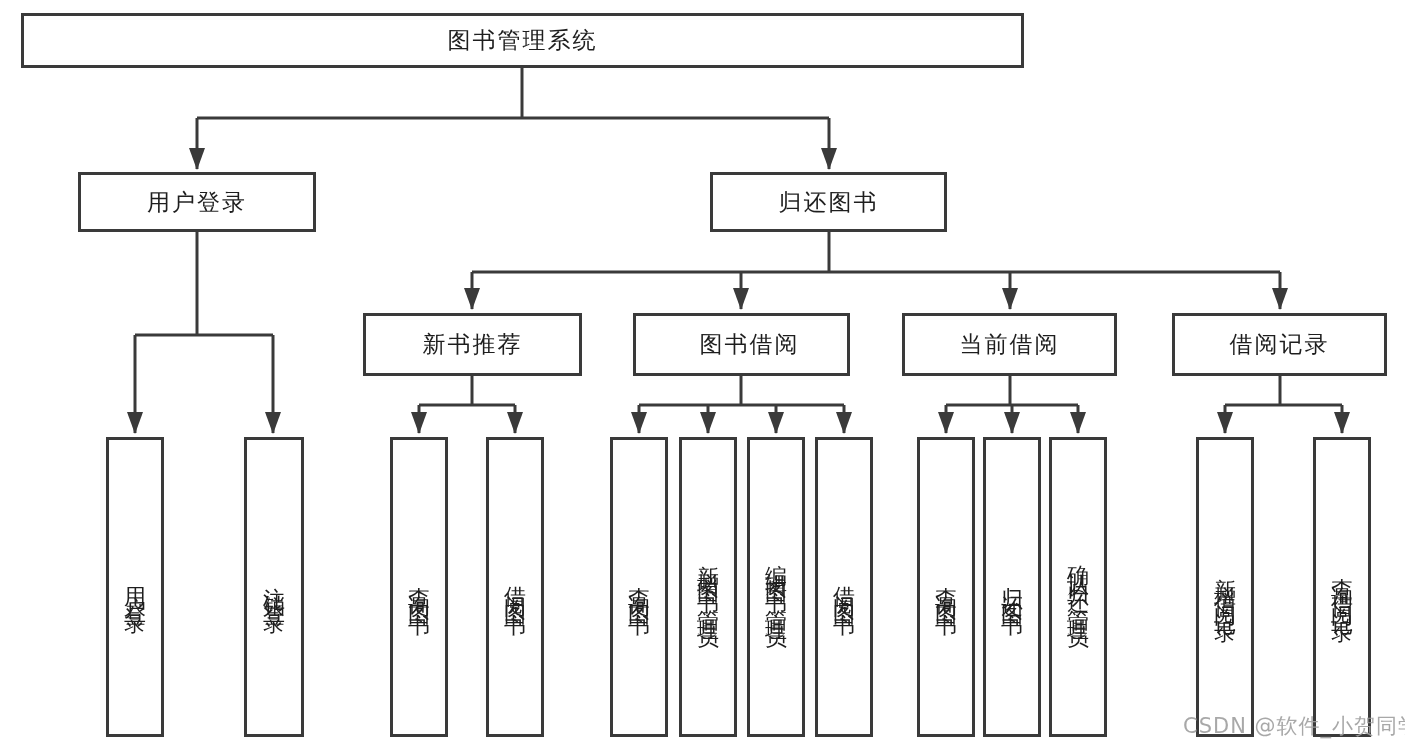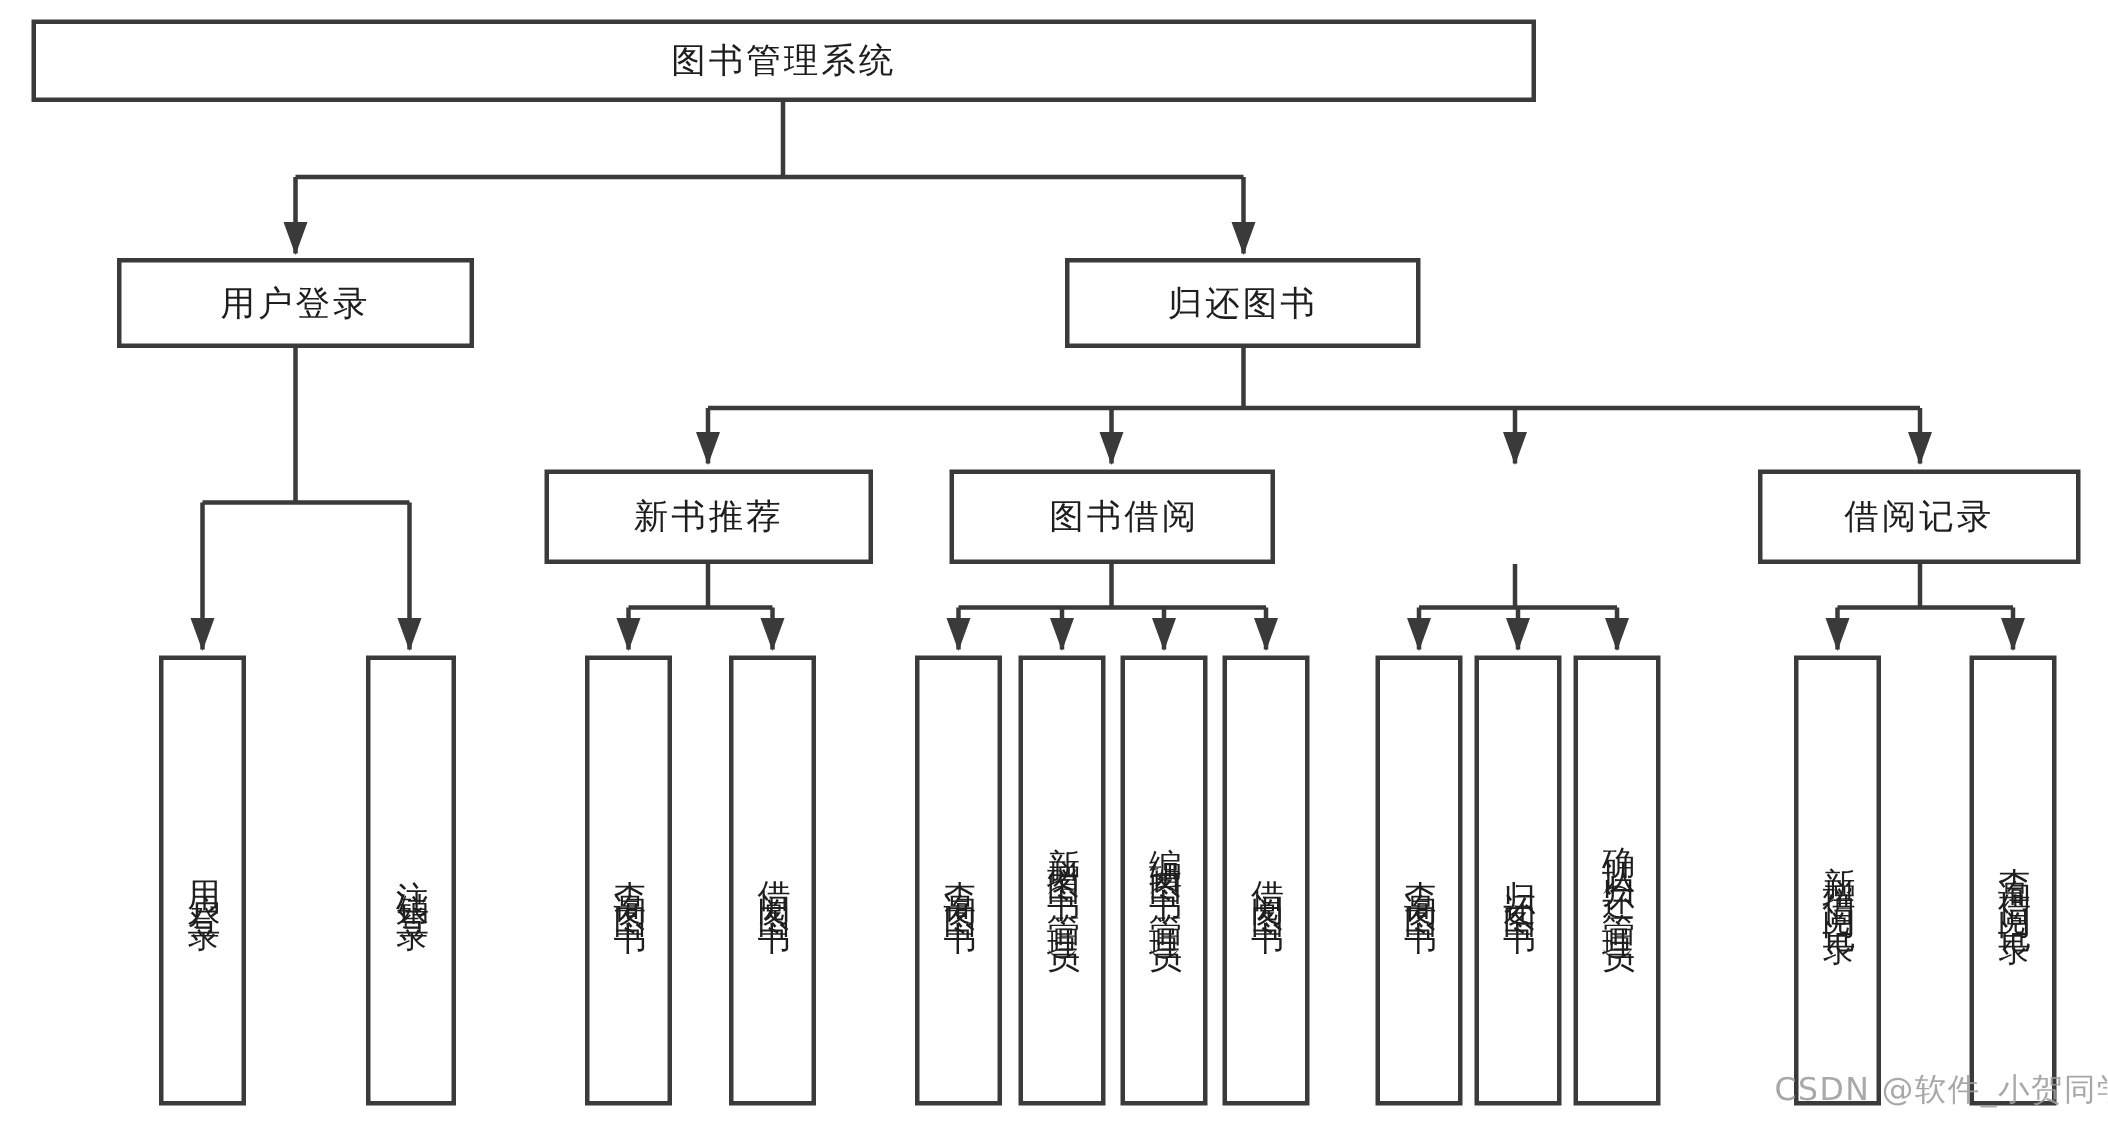--- a/index.html
+++ b/index.html
@@ -109,20 +109,23 @@
   <div class="node hnode" style="left:710px;top:172px;width:237px;height:60px;">
     <span>归还图书</span>
   </div>
 
   <div class="node hnode" style="left:363px;top:313px;width:219px;height:63px;">
     <span>新书推荐</span>
   </div>
   <div class="node hnode" style="left:633px;top:313px;width:217px;height:63px;padding-left:16px;">
     <span>图书借阅</span>
   </div>
+  <div class="node hnode" style="left:902px;top:313px;width:215px;height:63px;">
+    <span>当前借阅</span>
+  </div>
   <div class="node hnode" style="left:1172px;top:313px;width:215px;height:63px;">
     <span>借阅记录</span>
   </div>
 
   <div class="node leaf" style="left:106px;top:437px;width:58px;height:300px;">
     <span class="vtext">用户登录</span>
   </div>
   <div class="node leaf" style="left:244px;top:437px;width:60px;height:300px;">
     <span class="vtext">注销登录</span>
   </div>

